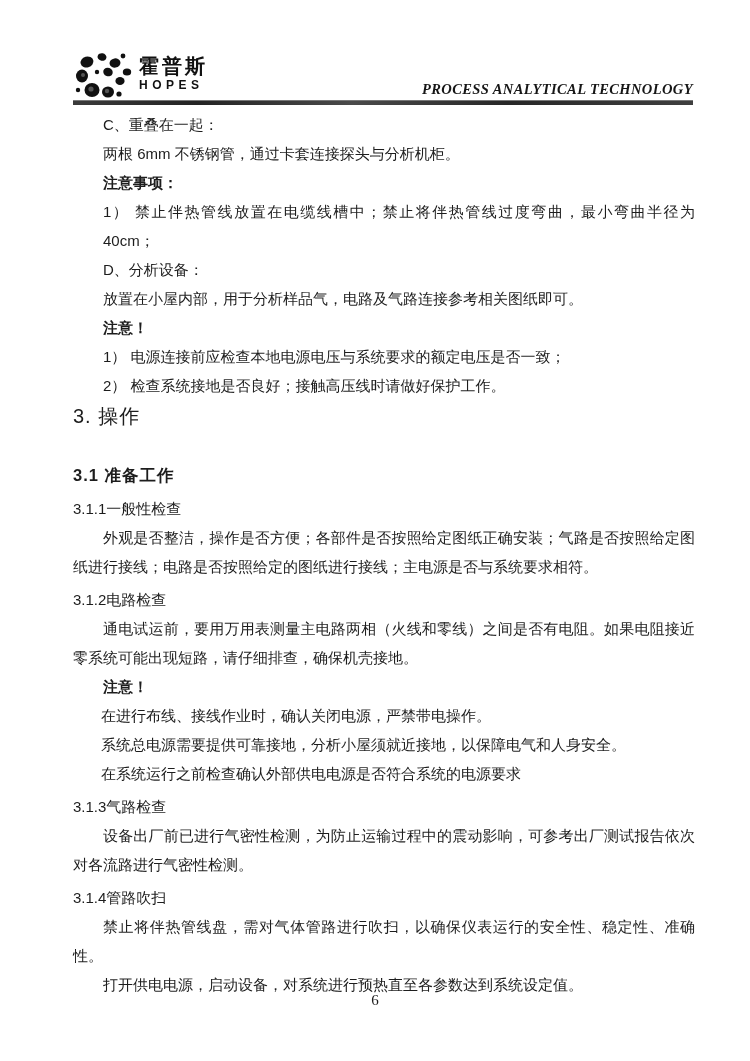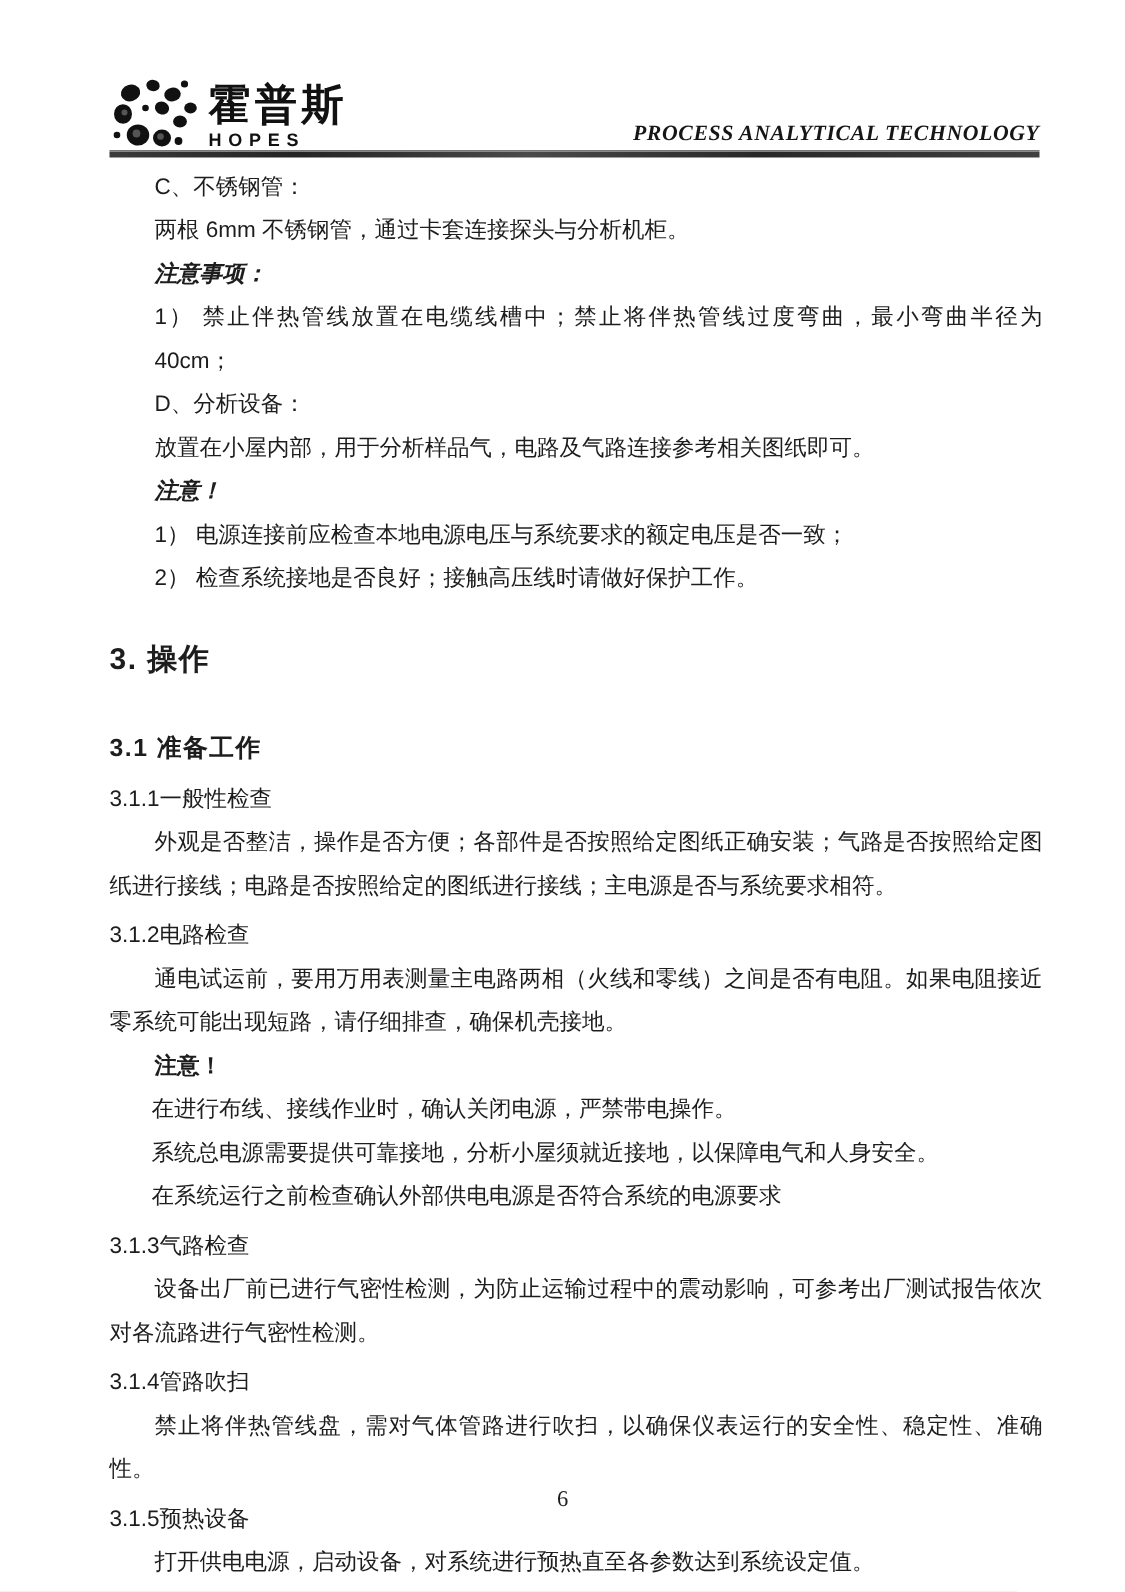--- a/index.html
+++ b/index.html
@@ -13,43 +13,43 @@
     overflow:hidden;
     box-sizing:border-box;
   }
   
   .hdr{
     position:absolute;top:50px;left:73px;right:57px;height:50px;
   }
   .brand{position:absolute;left:2px;top:0;display:flex;align-items:flex-start;}
   .logo-mark{width:58px;height:52px;display:block;}
   .brand-txt{margin-left:6px;padding-top:6px;line-height:1;}
-  .brand-cn{font-size:28px;font-weight:bold;letter-spacing:3px;color:#111;}
+  .brand-cn{font-size:20px;font-weight:bold;letter-spacing:3px;color:#111;}
   .brand-en{font-size:12px;font-weight:bold;letter-spacing:4.5px;color:#111;margin-top:3px;}
   .tagline{
     position:absolute;right:0;bottom:2px;
     font-family:"Liberation Serif","DejaVu Serif",serif;
     font-style:italic;font-weight:bold;
     font-size:14.5px;letter-spacing:.4px;color:#161616;
     white-space:nowrap;
   }
   .hdr-rule{
     position:absolute;top:100px;left:73px;right:57px;height:4px;
     background:linear-gradient(90deg,#3b3b3b,#232323 20%,#4a4a4a 45%,#272727 70%,#3f3f3f);
     border-top:1px solid #777;
   }
   
   .doc{
     position:absolute;top:110px;left:73px;right:55px;
     font-size:15px;line-height:29px;
     text-align:justify;
   }
   .b-item,.b-text,.b-note-title,.b-list{margin-left:30px;}
-  .b-note-title{font-weight:bold;font-style:italic;}
-  .h1{font-size:20px;font-weight:bold;margin-top:24px;line-height:32px;letter-spacing:1px;}
+  .b-note-title{font-weight:bold;}
+  .h1{font-size:20px;font-weight:normal;line-height:32px;letter-spacing:1px;}
   .h2{font-size:16.5px;font-weight:bold;margin-top:28px;line-height:30px;letter-spacing:1px;}
   .h3{font-size:15px;font-weight:normal;margin-top:4px;line-height:29px;}
   .para{text-indent:2em;}
   .note{margin-left:28px;}
   .note-b{margin-left:30px;font-weight:bold;}
   
   .ftr{
     position:absolute;bottom:52px;left:0;right:0;text-align:center;
     font-family:"Liberation Serif","DejaVu Serif",serif;
     font-size:15px;color:#1d1d1d;
@@ -87,21 +87,21 @@
       <div class="brand-txt">
         <div class="brand-cn">霍普斯</div>
         <div class="brand-en">HOPES</div>
       </div>
     </div>
     <div class="tagline">PROCESS ANALYTICAL TECHNOLOGY</div>
   </div>
   <div class="hdr-rule"></div>
 
   <div class="doc">
-    <div class="b-item">C、不锈钢管：</div>
+    <div class="b-item">C、重叠在一起：</div>
     <div class="b-text">两根 6mm 不锈钢管，通过卡套连接探头与分析机柜。</div>
     <div class="b-note-title">注意事项：</div>
     <div class="b-list">1） 禁止伴热管线放置在电缆线槽中；禁止将伴热管线过度弯曲，最小弯曲半径为 40cm；</div>
     <div class="b-item">D、分析设备：</div>
     <div class="b-text">放置在小屋内部，用于分析样品气，电路及气路连接参考相关图纸即可。</div>
     <div class="b-note-title">注意！</div>
     <div class="b-list">1） 电源连接前应检查本地电源电压与系统要求的额定电压是否一致；</div>
     <div class="b-list">2） 检查系统接地是否良好；接触高压线时请做好保护工作。</div>
 
     <div class="h1">3. 操作</div>
@@ -116,21 +116,20 @@
     <div class="note">在进行布线、接线作业时，确认关闭电源，严禁带电操作。</div>
     <div class="note">系统总电源需要提供可靠接地，分析小屋须就近接地，以保障电气和人身安全。</div>
     <div class="note">在系统运行之前检查确认外部供电电源是否符合系统的电源要求</div>
 
     <div class="h3">3.1.3气路检查</div>
     <div class="para">设备出厂前已进行气密性检测，为防止运输过程中的震动影响，可参考出厂测试报告依次对各流路进行气密性检测。</div>
 
     <div class="h3">3.1.4管路吹扫</div>
     <div class="para">禁止将伴热管线盘，需对气体管路进行吹扫，以确保仪表运行的安全性、稳定性、准确性。</div>
 
-    <div class="h3">3.1.5预热设备</div>
     <div class="para">打开供电电源，启动设备，对系统进行预热直至各参数达到系统设定值。</div>
   </div>
 
   <div class="ftr">
     <span>6</span>
   </div>
 
 </div>
 
 </body></html>

